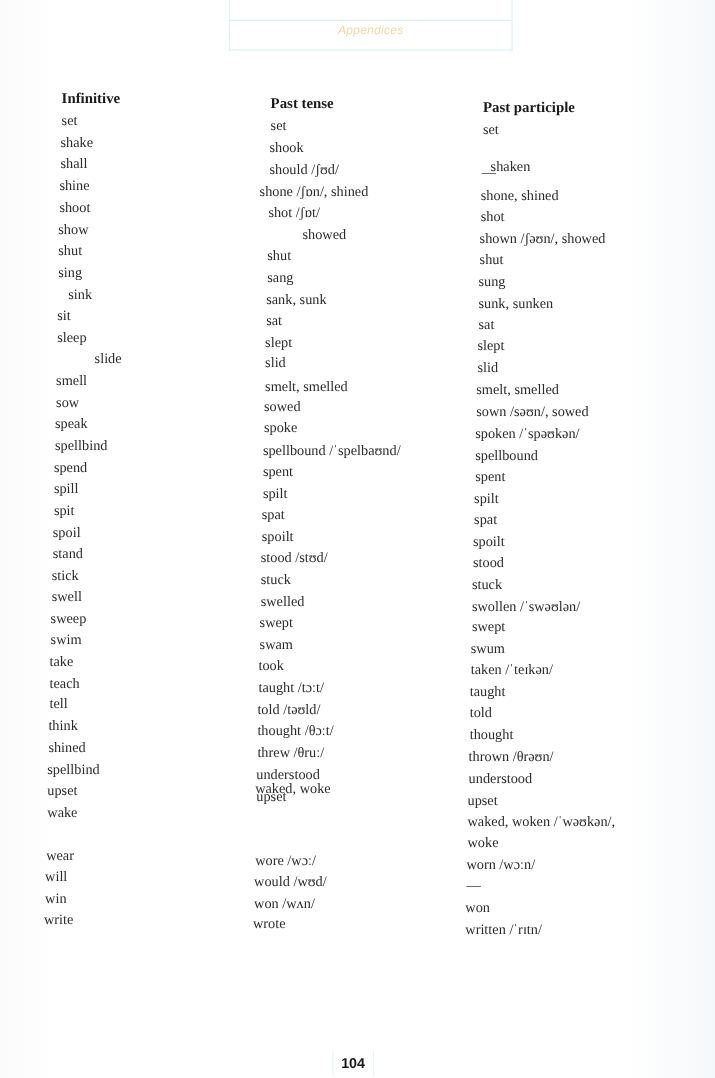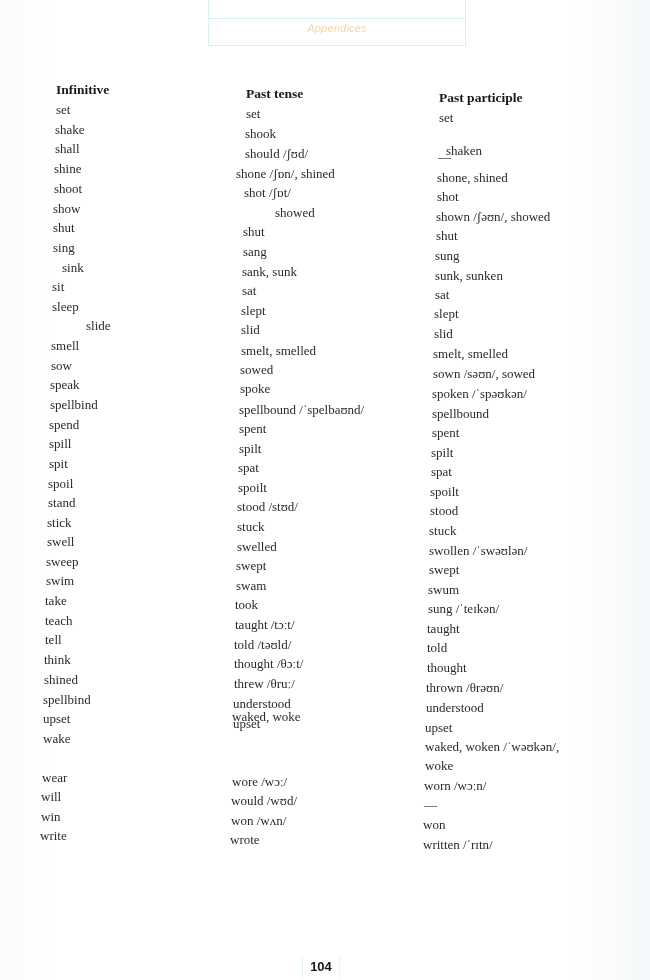--- a/index.html
+++ b/index.html
@@ -192,21 +192,21 @@
       <div class="entry" style="left: 432px; top: 406px;">spellbound</div>
       <div class="entry" style="left: 432px; top: 425px;">spent</div>
       <div class="entry" style="left: 431px; top: 445px;">spilt</div>
       <div class="entry" style="left: 431px; top: 464px;">spat</div>
       <div class="entry" style="left: 430px; top: 484px;">spoilt</div>
       <div class="entry" style="left: 430px; top: 503px;">stood</div>
       <div class="entry" style="left: 429px; top: 523px;">stuck</div>
       <div class="entry" style="left: 429px; top: 543px;">swollen /ˈswəʊlən/</div>
       <div class="entry" style="left: 429px; top: 562px;">swept</div>
       <div class="entry" style="left: 428px; top: 582px;">swum</div>
-      <div class="entry" style="left: 428px; top: 601px;">sung /ˈteɪkən/</div>
+      <div class="entry" style="left: 428px; top: 601px;">taken /ˈteɪkən/</div>
       <div class="entry" style="left: 427px; top: 621px;">taught</div>
       <div class="entry" style="left: 427px; top: 640px;">told</div>
       <div class="entry" style="left: 427px; top: 660px;">thought</div>
       <div class="entry" style="left: 426px; top: 680px;">thrown /θrəʊn/</div>
       <div class="entry" style="left: 426px; top: 700px;">understood</div>
       <div class="entry" style="left: 425px; top: 720px;">upset</div>
       <div class="entry" style="left: 425px; top: 739px;">waked, woken /ˈwəʊkən/,</div>
       <div class="entry" style="left: 425px; top: 758px;">woke</div>
       <div class="entry" style="left: 424px; top: 778px;">worn /wɔːn/</div>
       <div class="entry" style="left: 424px; top: 797px;">—</div>

